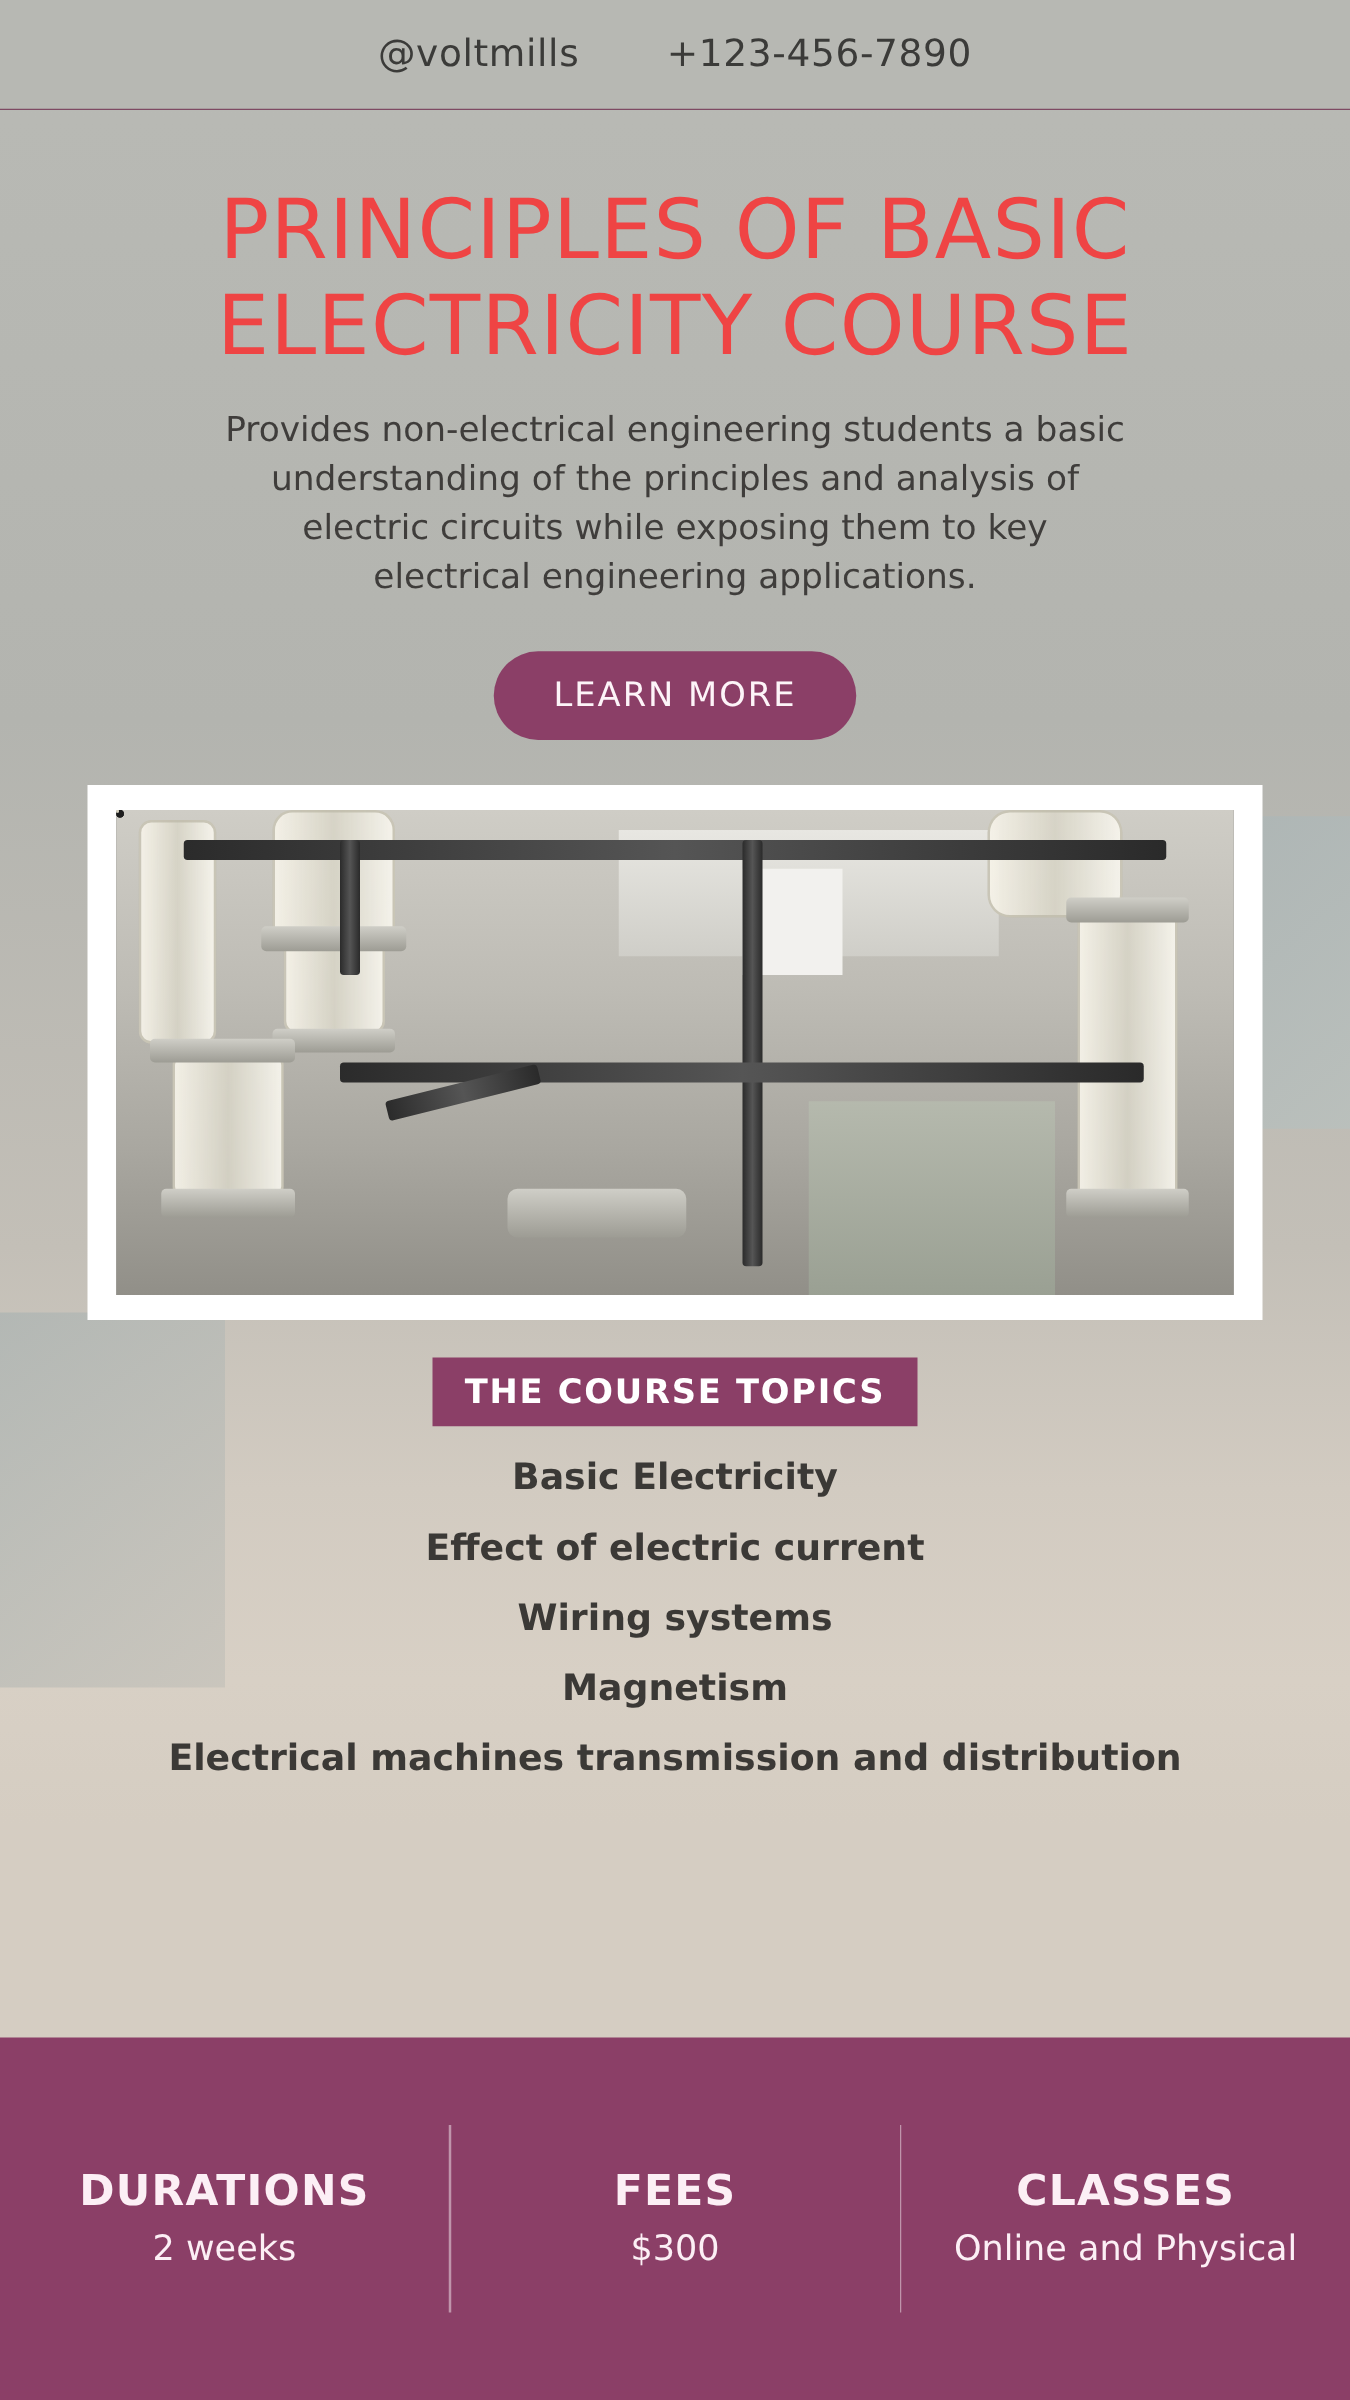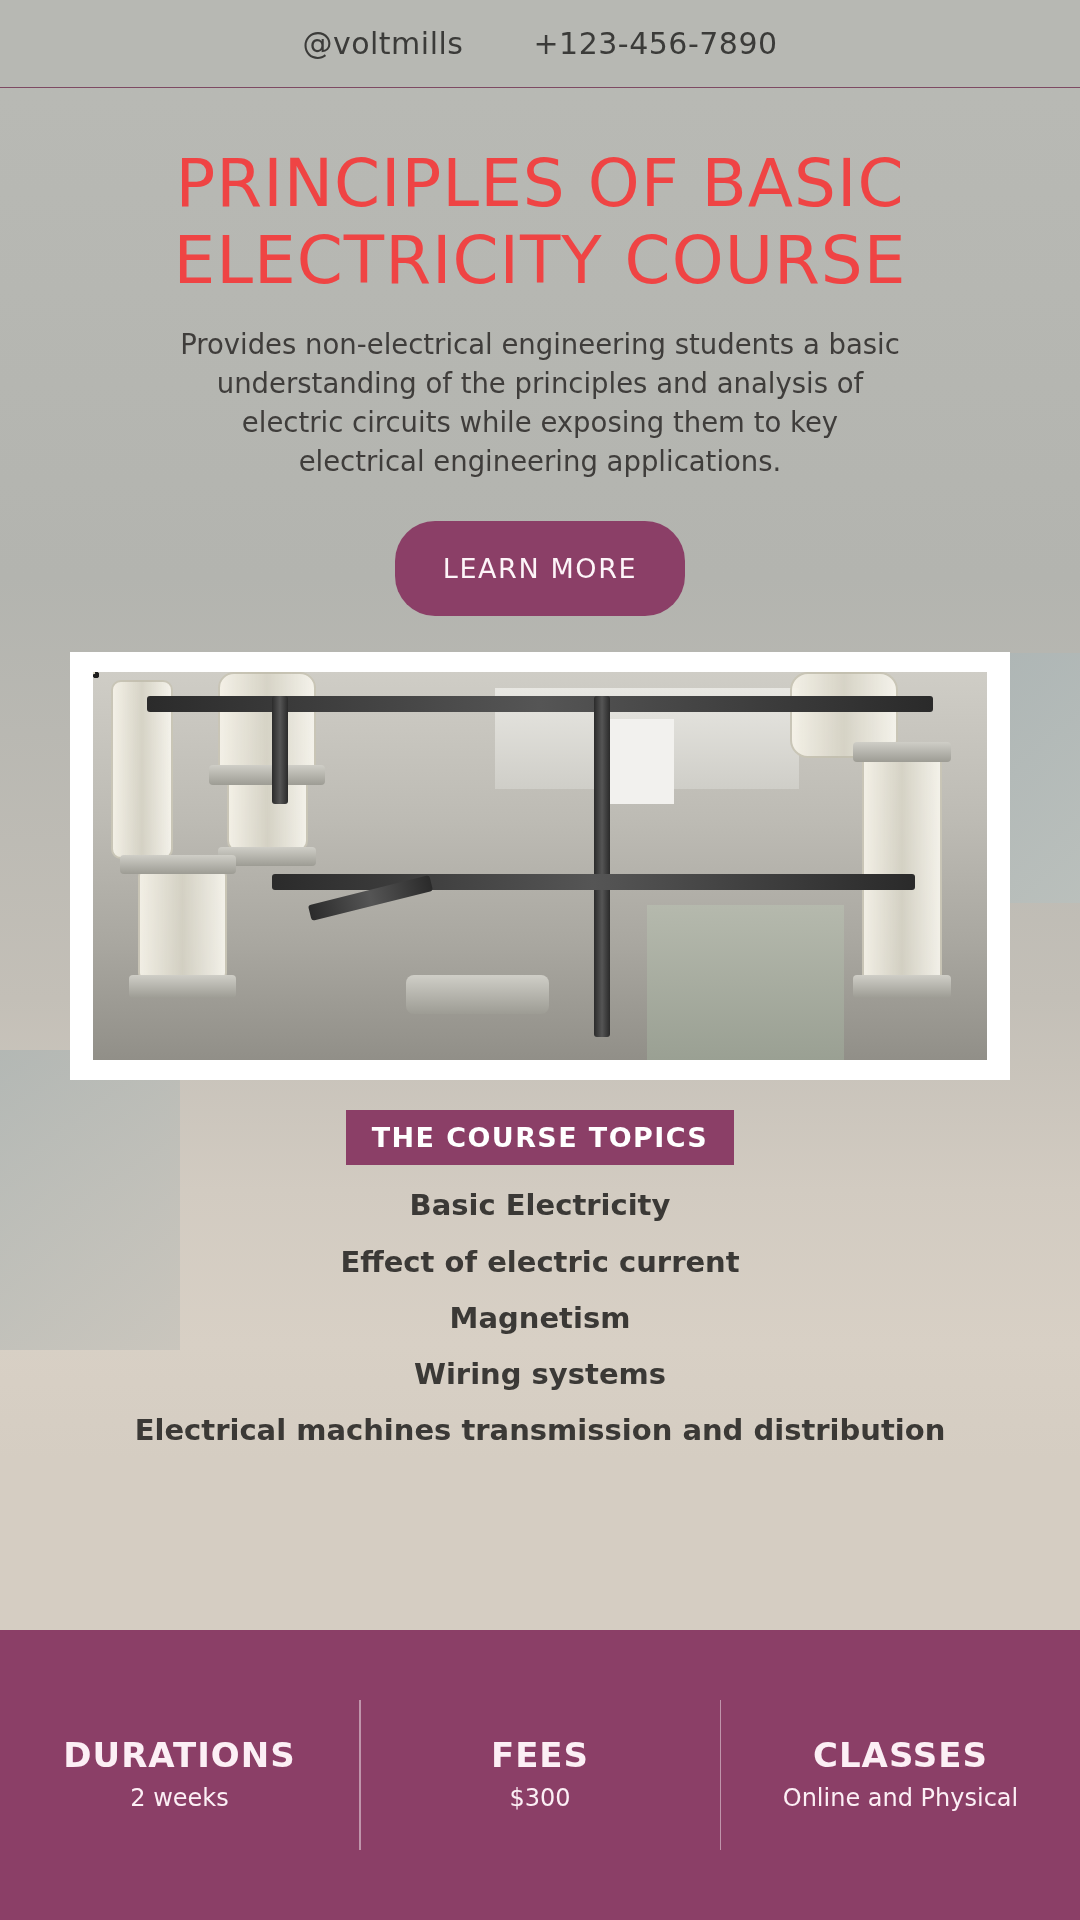--- a/index.html
+++ b/index.html
@@ -81,21 +81,21 @@
   .cta-wrap {
     margin-top: 40px;
     display: flex;
     justify-content: center;
   }
   .cta {
     background: #8b3f67;
     color: #fdf4f8;
     border: none;
     border-radius: 40px;
-    padding: 32px 48px;
+    padding: 20px 48px;
     font-size: 27px;
     letter-spacing: 1.6px;
     cursor: pointer;
     font-family: "DejaVu Sans", sans-serif;
   }
 
   
   .photo-frame {
     margin: 36px auto 0;
     width: 940px;
@@ -234,21 +234,21 @@
     color: #fceff5;
     padding: 0 14px;
   }
   .fcol .fh {
     font-size: 34px;
     font-weight: bold;
     letter-spacing: 1px;
     margin-bottom: 8px;
   }
   .fcol .fv {
-    font-size: 24px;
+    font-size: 28px;
     line-height: 1.3;
   }
   .divider {
     width: 1.5px;
     height: 150px;
     background: rgba(255,255,255,.45);
   }
 </style>
 </head>
 <body>
@@ -329,22 +329,22 @@
       <div class="hand" style="left:64%;top:74%;width:6%;height:6%;"></div>
     </div>
   </div>
 </div>
 
 <div class="topics">
   <div class="topics-badge">THE COURSE TOPICS</div>
   <div class="topics-list">
     <div>Basic Electricity</div>
     <div>Effect of electric current</div>
+    <div>Wiring systems</div>
     <div>Magnetism</div>
-    <div>Wiring systems</div>
     <div>Electrical machines transmission and distribution</div>
   </div>
 </div>
 
 <div class="footer">
   <div class="fcol">
     <div class="fh">DURATIONS</div>
     <div class="fv">2 weeks</div>
   </div>
   <div class="divider"></div>

